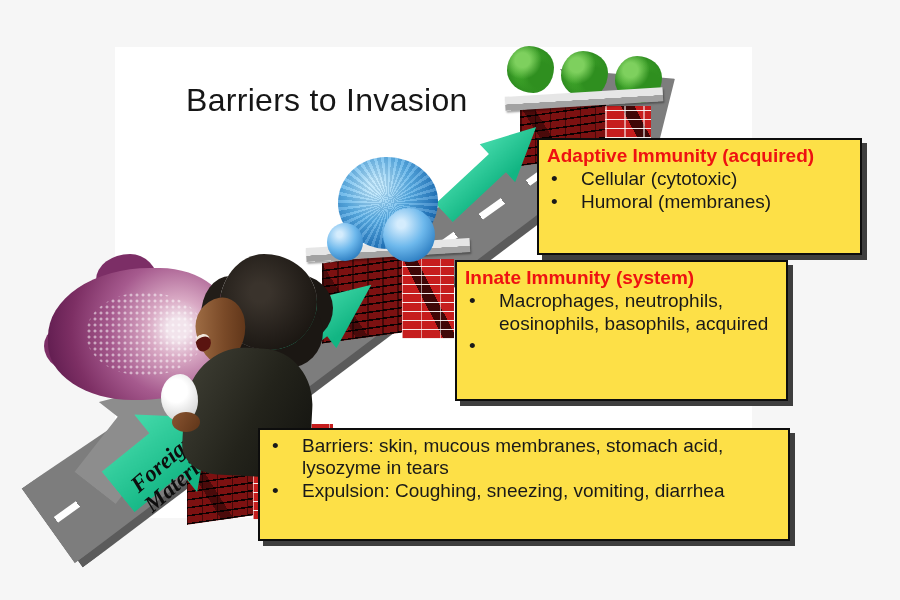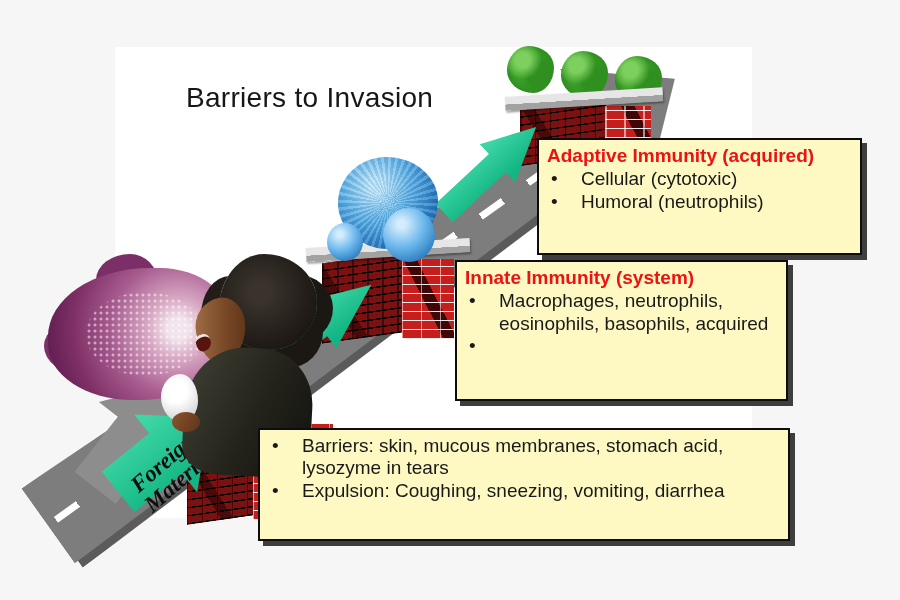--- a/index.html
+++ b/index.html
@@ -1,21 +1,21 @@
 <!DOCTYPE html>
 <html><head>
 <meta charset="utf-8">
 <style>
   html,body{margin:0;padding:0;}
   body{font-family:"Liberation Sans",sans-serif;background:#f6f6f6;}
   #stage{position:relative;width:900px;height:600px;background:#f6f6f6;overflow:hidden;}
 
   
   .slide{position:absolute;left:115px;top:47px;width:637px;height:471px;background:#ffffff;z-index:1;}
-  .slide-title{position:absolute;left:186px;top:82px;font-size:28px;color:#161616;letter-spacing:.3px;z-index:2;}
+  .slide-title{position:absolute;left:186px;top:82px;font-size:32px;color:#161616;letter-spacing:.3px;z-index:2;}
 
   
   .road-wrap{position:absolute;left:48px;top:480px;width:700px;height:92px;transform-origin:0 50%;transform:rotate(-35.5deg);z-index:2;}
   .road-shadow{position:absolute;left:4px;top:8px;width:100%;height:100%;background:#5b5b5b;clip-path:polygon(0 0,100% 20%,100% 80%,0 100%);}
   .road-head{position:absolute;left:calc(100% - 18px);top:50%;transform:translateY(-50%);width:88px;height:150px;background:#7d7d7d;clip-path:polygon(0 0,100% 50%,0 100%);}
   .road-body{position:absolute;left:0;top:0;width:100%;height:100%;background:#7d7d7d;clip-path:polygon(0 0,100% 20%,100% 80%,0 100%);}
   .road-dashes{position:absolute;left:10px;right:85px;top:calc(50% - 4px);height:7px;background:repeating-linear-gradient(90deg,#ffffff 0 27px,transparent 27px 58px);}
 
   
   .bush{position:absolute;width:47px;height:47px;z-index:3;
@@ -76,21 +76,21 @@
   .jacket{position:absolute;left:184px;top:348px;width:128px;height:128px;z-index:8;transform:rotate(3deg);
     border-radius:46% 40% 18% 28%/52% 44% 16% 22%;
     background:linear-gradient(115deg,#3a3a30 12%,#23231b 55%,#141410 95%);}
   .tissue{position:absolute;left:161px;top:374px;width:37px;height:48px;z-index:9;
     border-radius:52% 48% 44% 56%/48% 56% 44% 52%;
     background:radial-gradient(circle at 40% 35%,#ffffff 0 30%,#dcdcdc 70%,#b9b9b9 96%);}
   .hand{position:absolute;left:172px;top:412px;width:28px;height:20px;z-index:9;border-radius:50%;
     background:linear-gradient(120deg,#8a5531,#5e3418);}
 
   
-  .ibox{position:absolute;background:#fef9c3;border:2px solid #0d0d0d;box-shadow:5px 5px 0 0 #3e3e3e;
+  .ibox{position:absolute;background:#fde047;border:2px solid #0d0d0d;box-shadow:5px 5px 0 0 #3e3e3e;
     padding:5px 8px 4px 8px;z-index:10;}
   .ibox-header{font-weight:bold;font-size:19px;line-height:1.18;color:#ee1111;margin-bottom:1px;}
   .b-row{display:flex;font-size:19px;line-height:1.18;color:#191919;}
   .b-dot{width:30px;flex:0 0 30px;padding-left:4px;}
   .b-text{flex:1;}
 </style>
 </head>
 <body>
 
 <div id="stage">
@@ -150,21 +150,21 @@
   <div class="hand"></div>
 
   <div class="ibox" style="left:537px;top:138px;width:305px;height:104px;">
     <div class="ibox-header">Adaptive Immunity (acquired)</div>
     <div class="b-row">
       <span class="b-dot">•</span>
       <span class="b-text">Cellular (cytotoxic)</span>
     </div>
     <div class="b-row">
       <span class="b-dot">•</span>
-      <span class="b-text">Humoral (neutrophils)</span>
+      <span class="b-text">Humoral (membranes)</span>
     </div>
   </div>
 
   <div class="ibox" style="left:455px;top:260px;width:313px;height:128px;">
     <div class="ibox-header">Innate Immunity (system)</div>
     <div class="b-row">
       <span class="b-dot">•</span>
       <span class="b-text">Macrophages, neutrophils, eosinophils, basophils, acquired</span>
     </div>
     <div class="b-row">

